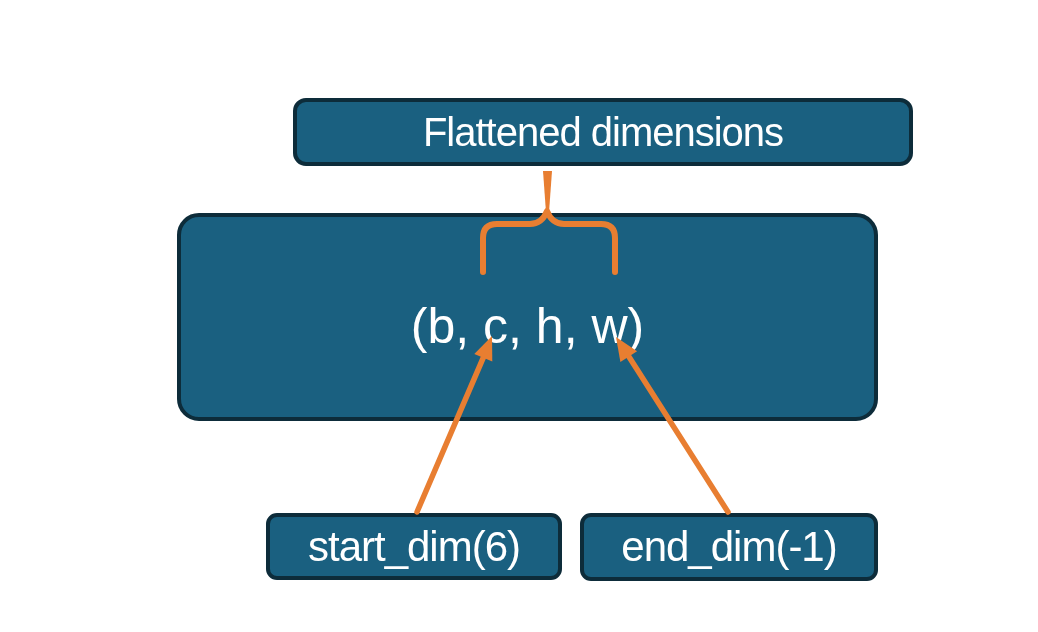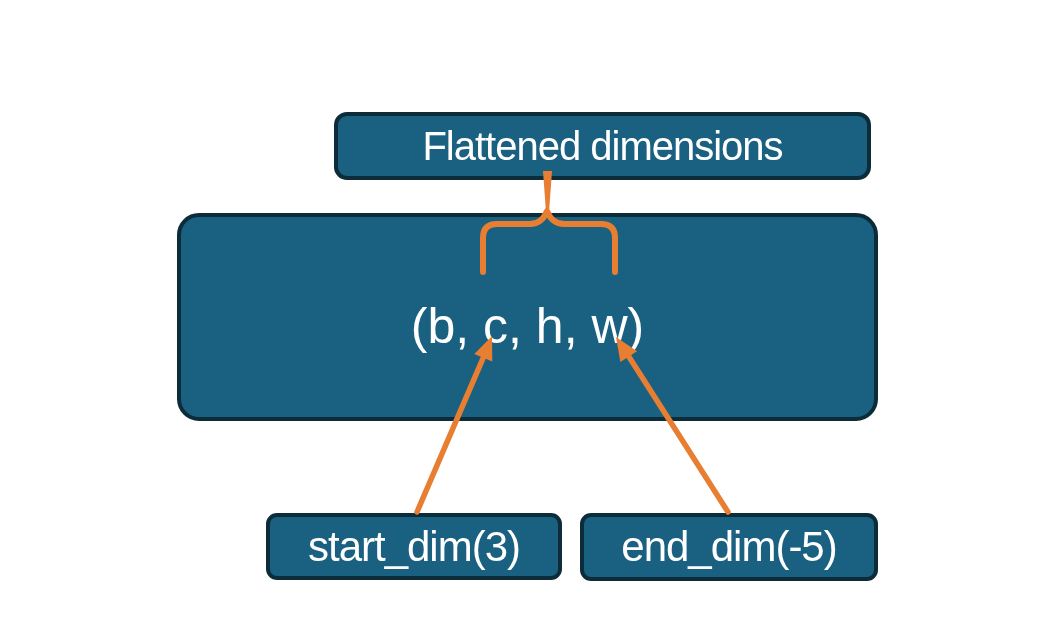--- a/index.html
+++ b/index.html
@@ -25,26 +25,25 @@
     position: absolute;
     background: var(--node-fill);
     border: 4px solid var(--node-border);
     color: var(--node-text);
     display: flex;
     align-items: center;
     justify-content: center;
     z-index: 1;
   }
   .node--title {
-    left: 293px; top: 112px;
-    width: 537px; height: 68px;
+    left: 293px; top: 98px;
+    width: 620px; height: 68px;
     border-radius: 13px;
     font-size: 40px;
     letter-spacing: -1px;
-    margin-left: 41px;
   }
   .node--tensor {
     left: 177px; top: 213px;
     width: 701px; height: 208px;
     border-radius: 22px;
     font-size: 50px;
     padding-top: 18px;
   }
   .node--param-start {
     left: 266px; top: 513px;
@@ -85,25 +84,25 @@
 
   <div class="node node--title">
     <span>Flattened dimensions</span>
   </div>
 
   <div class="node node--tensor">
     <span>(b, c, h, w)</span>
   </div>
 
   <div class="node node--param-start">
-    <span>start_dim(3)</span>
+    <span>start_dim(6)</span>
   </div>
 
   <div class="node node--param-end">
-    <span>end_dim(-5)</span>
+    <span>end_dim(-1)</span>
   </div>
 
   <svg class="overlay" viewBox="0 0 1038 632">
 
     <polygon class="fill-orange" points="543,171 552,171 548.8,215 546.2,215"></polygon>
 
     <path class="stroke-orange" stroke-width="6" d="M 483,272 L 483,238 Q 483,224 497,224 L 530,224 Q 542,224 547,211 Q 552,224 564,224 L 601,224 Q 615,224 615,238 L 615,272"></path>
 
     <g>
       <line class="stroke-orange" stroke-width="5.5" x1="417" y1="512" x2="483.4" y2="357.3"></line>

